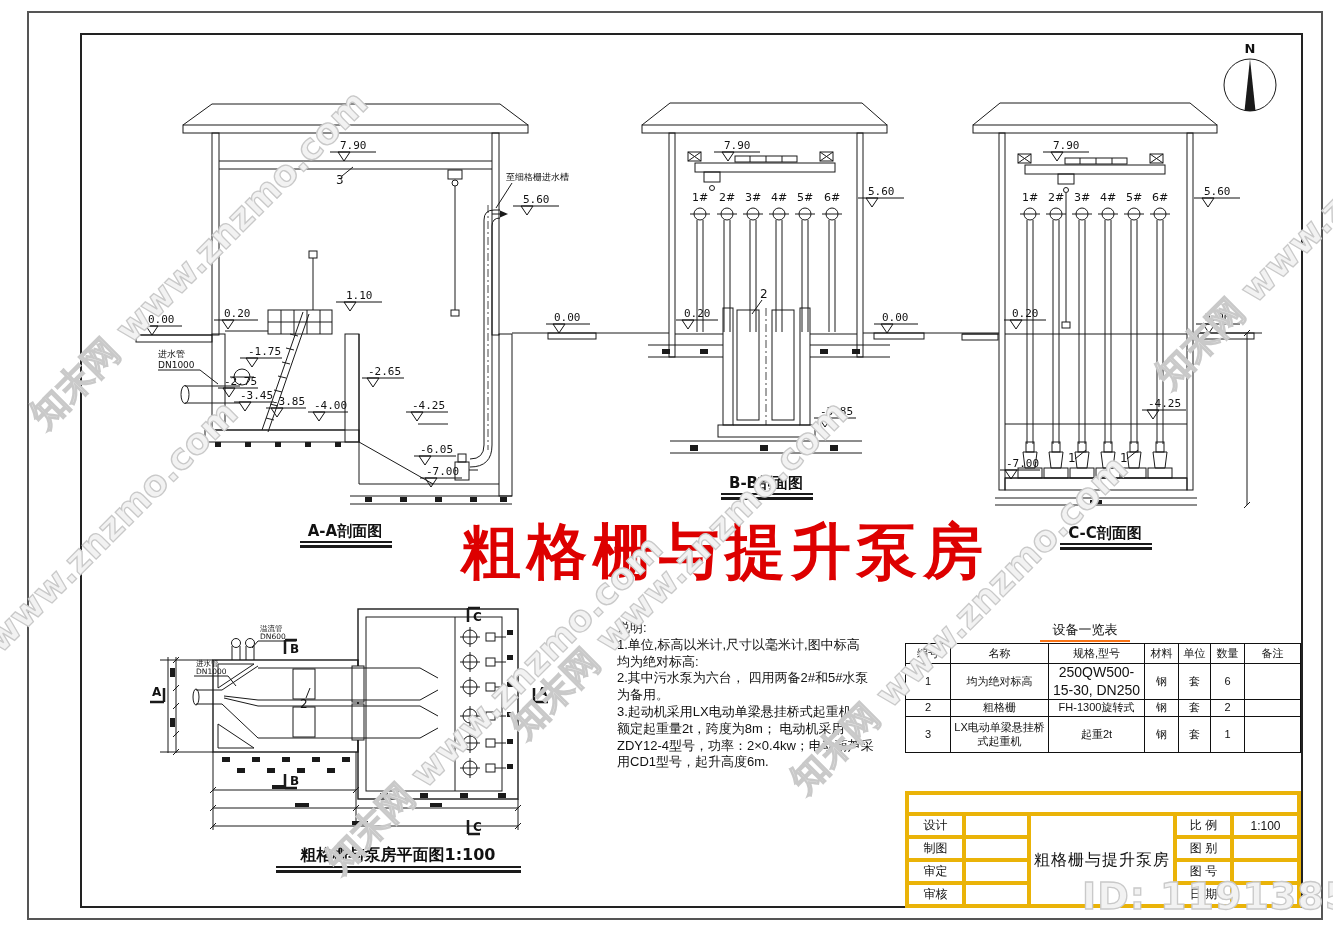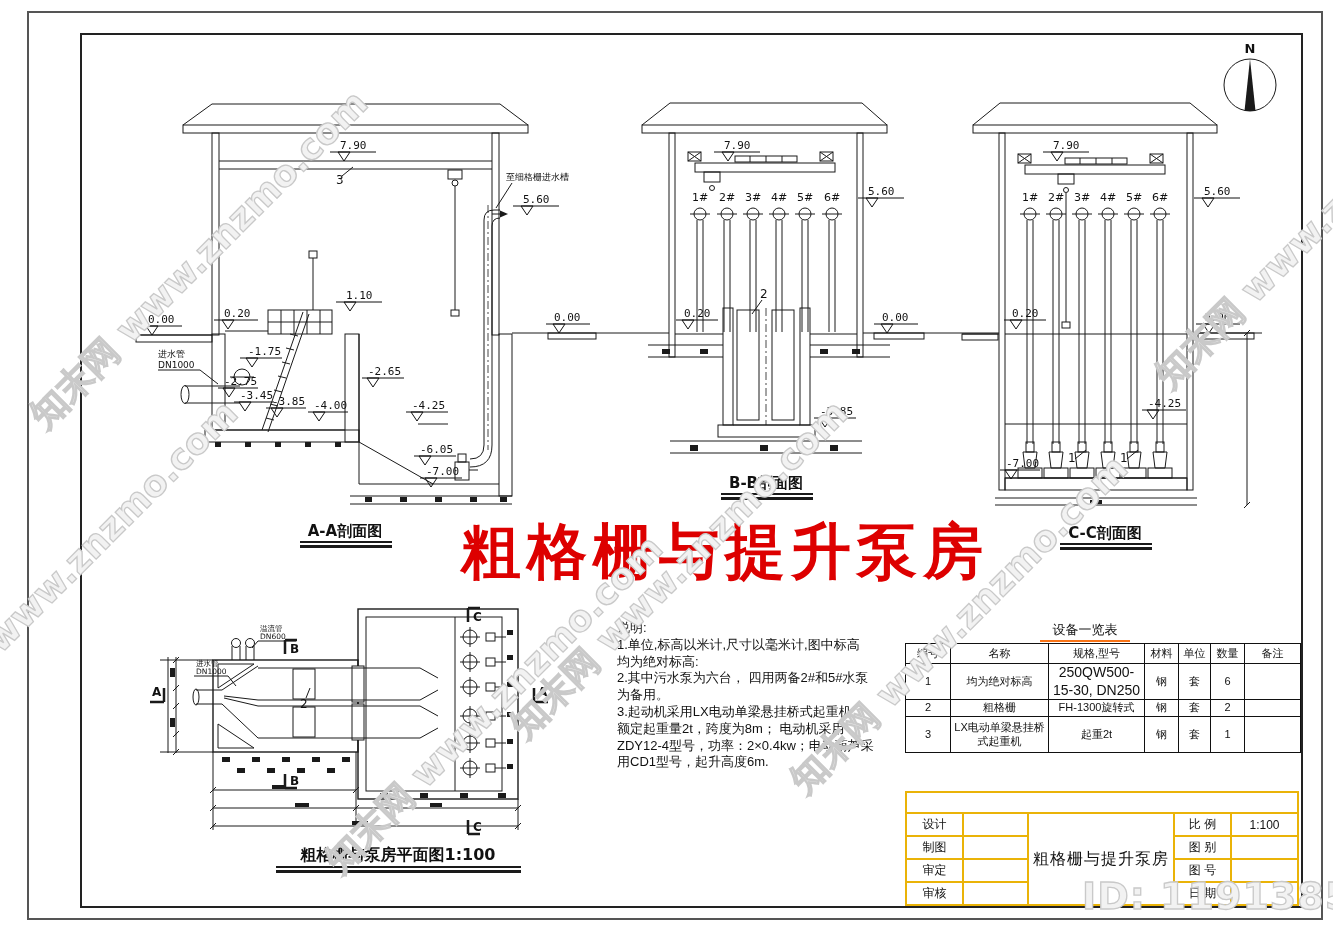--- a/index.html
+++ b/index.html
@@ -26,21 +26,21 @@
   #equip-title{left:1040px;top:621px;width:90px;text-align:center;font-size:13px;
       border-bottom:2px solid #f97316;padding-bottom:1px;z-index:5;}
   #equip-table{left:905px;top:643px;z-index:5;}
   #equip-table table{border-collapse:collapse;table-layout:fixed;width:395px;}
   #equip-table td,#equip-table th{border:1px solid #111;font-size:11px;font-weight:normal;
       text-align:center;padding:0 1px;overflow:hidden;line-height:1.25;}
   #equip-table .spec-small{font-size:14px;margin-top:21px;}
   
   #title-block{left:905px;top:791px;z-index:5;}
   #title-block table{border-collapse:collapse;table-layout:fixed;width:392px;}
-  #title-block td{border:2px solid #eab308;font-size:12px;text-align:center;padding:0;overflow:hidden;}
+  #title-block td{border:4px solid #eab308;font-size:12px;text-align:center;padding:0;overflow:hidden;}
   #title-block .name-cell{font-size:16px;letter-spacing:1px;}
   
   #draw{left:0;top:0;z-index:3;}
   #draw line,#draw path,#draw rect,#draw circle,#draw ellipse,#draw polyline{stroke:#1a1a1a;stroke-width:1;fill:none;}
   #draw .f{fill:#1a1a1a;stroke:none;}
   #draw .wf{fill:#fff;}
   #draw text{font-family:"DejaVu Sans",sans-serif;font-size:11px;fill:#111;stroke:none;}
   #draw text.small{font-size:9px;}
   #draw text.tiny{font-size:7.5px;}
   #draw text.tag{font-size:12px;}

